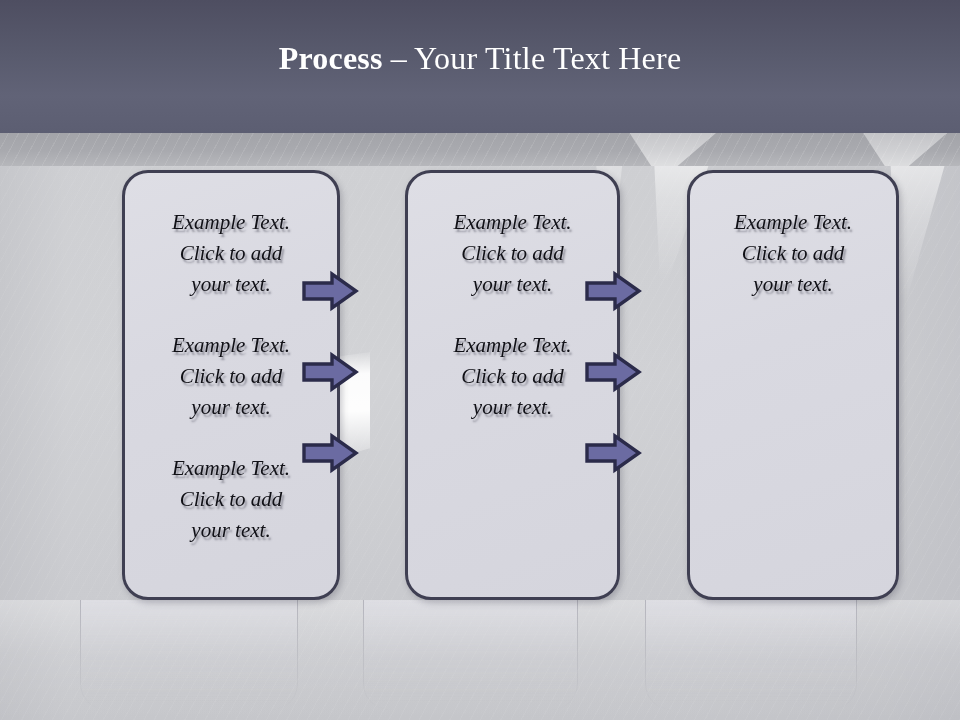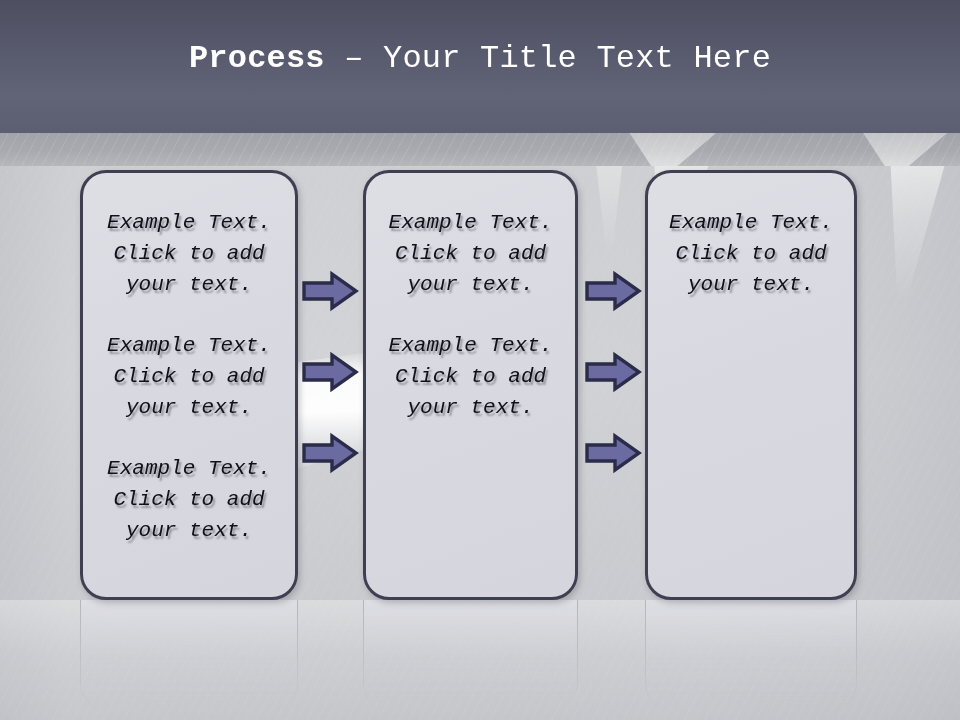--- a/index.html
+++ b/index.html
@@ -5,21 +5,21 @@
   html, body {
     margin: 0;
     padding: 0;
     background: #ffffff;
   }
   #slide {
     position: relative;
     width: 960px;
     height: 720px;
     overflow: hidden;
-    font-family: Liberation Mono, monospace;
+    font-family: Liberation Serif, serif;
     background: #ef4444;
   }
 
   
   .bg-base {
     position: absolute;
     left: 0; top: 0; right: 0; bottom: 0;
     background:
       linear-gradient(180deg, #c9cace 0%, #cfd0d3 22%, #d2d3d6 52%, #cbccd0 78%, #c5c6ca 100%);
   }
@@ -158,20 +158,21 @@
     box-sizing: border-box;
     border: 3px solid #3f3f52;
     border-radius: 26px;
     background: linear-gradient(160deg, #dedee5 0%, #d9d9e1 40%, #d5d5dd 100%);
     box-shadow: 2px 3px 6px rgba(60,60,75,0.28);
     display: flex;
     flex-direction: column;
     align-items: center;
     padding-top: 34px;
     z-index: 4;
+    margin-left: 42px;
   }
   .ptext {
     width: 172px;
     text-align: center;
     font-style: italic;
     font-size: 21px;
     line-height: 31px;
     color: #101016;
     text-shadow: 2px 3px 2px rgba(120,120,132,0.75);
     margin-bottom: 30px;

